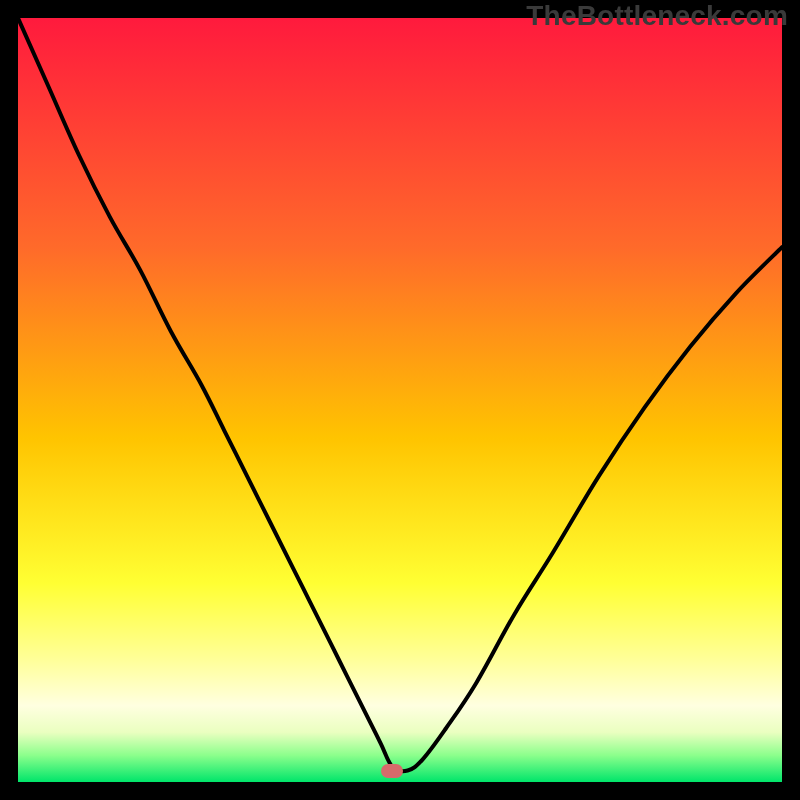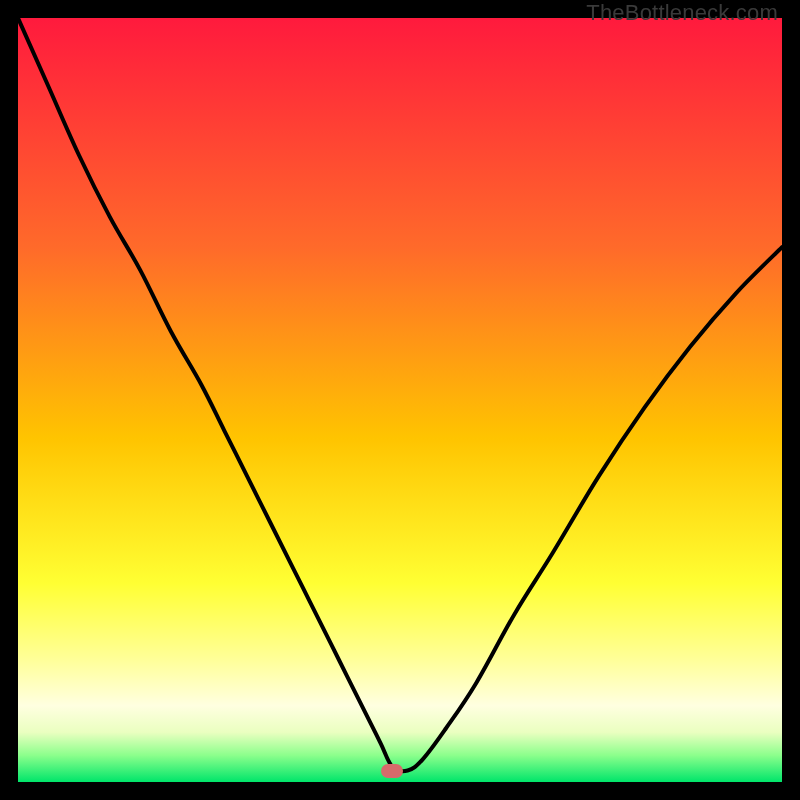--- a/index.html
+++ b/index.html
@@ -31,25 +31,25 @@
   }
   .curve-svg {
     position: absolute;
     inset: 0;
     width: 100%;
     height: 100%;
   }
   .watermark {
     position: absolute;
     top: 0px;
-    right: 22px;
+    right: 12px;
     color: #3a3a3a;
-    font-size: 22px;
+    font-size: 28px;
     letter-spacing: 0.2px;
-    font-weight: 400;
+    font-weight: 700;
     user-select: none;
   }
   .marker {
     position: absolute;
     width: 22px;
     height: 14px;
     background: #d76a6b;
     border-radius: 7px;
     transform: translate(-50%, -50%);
   }

